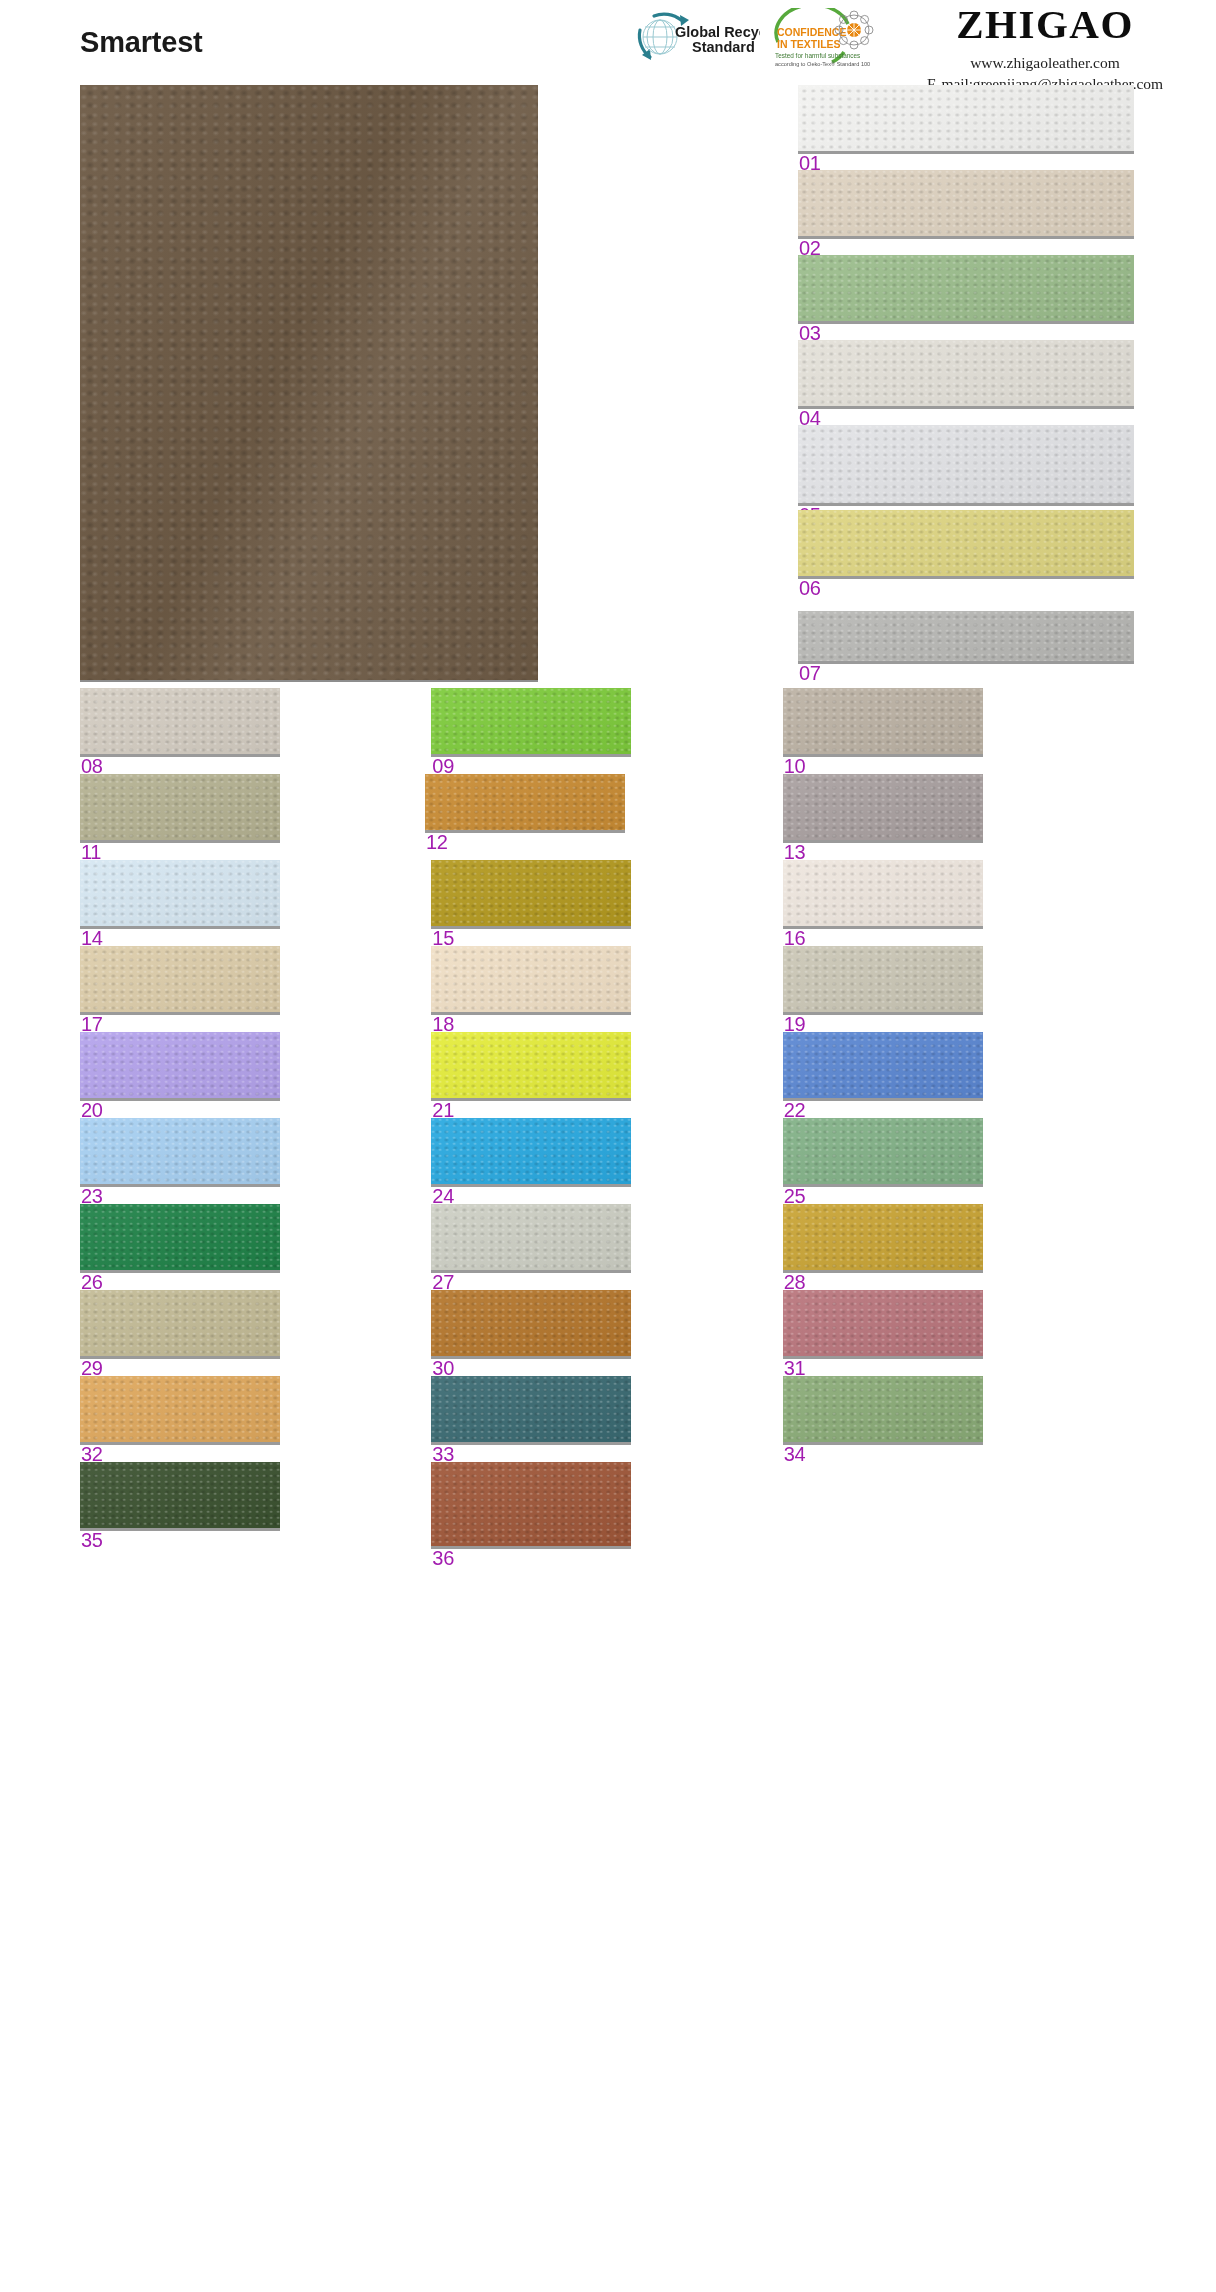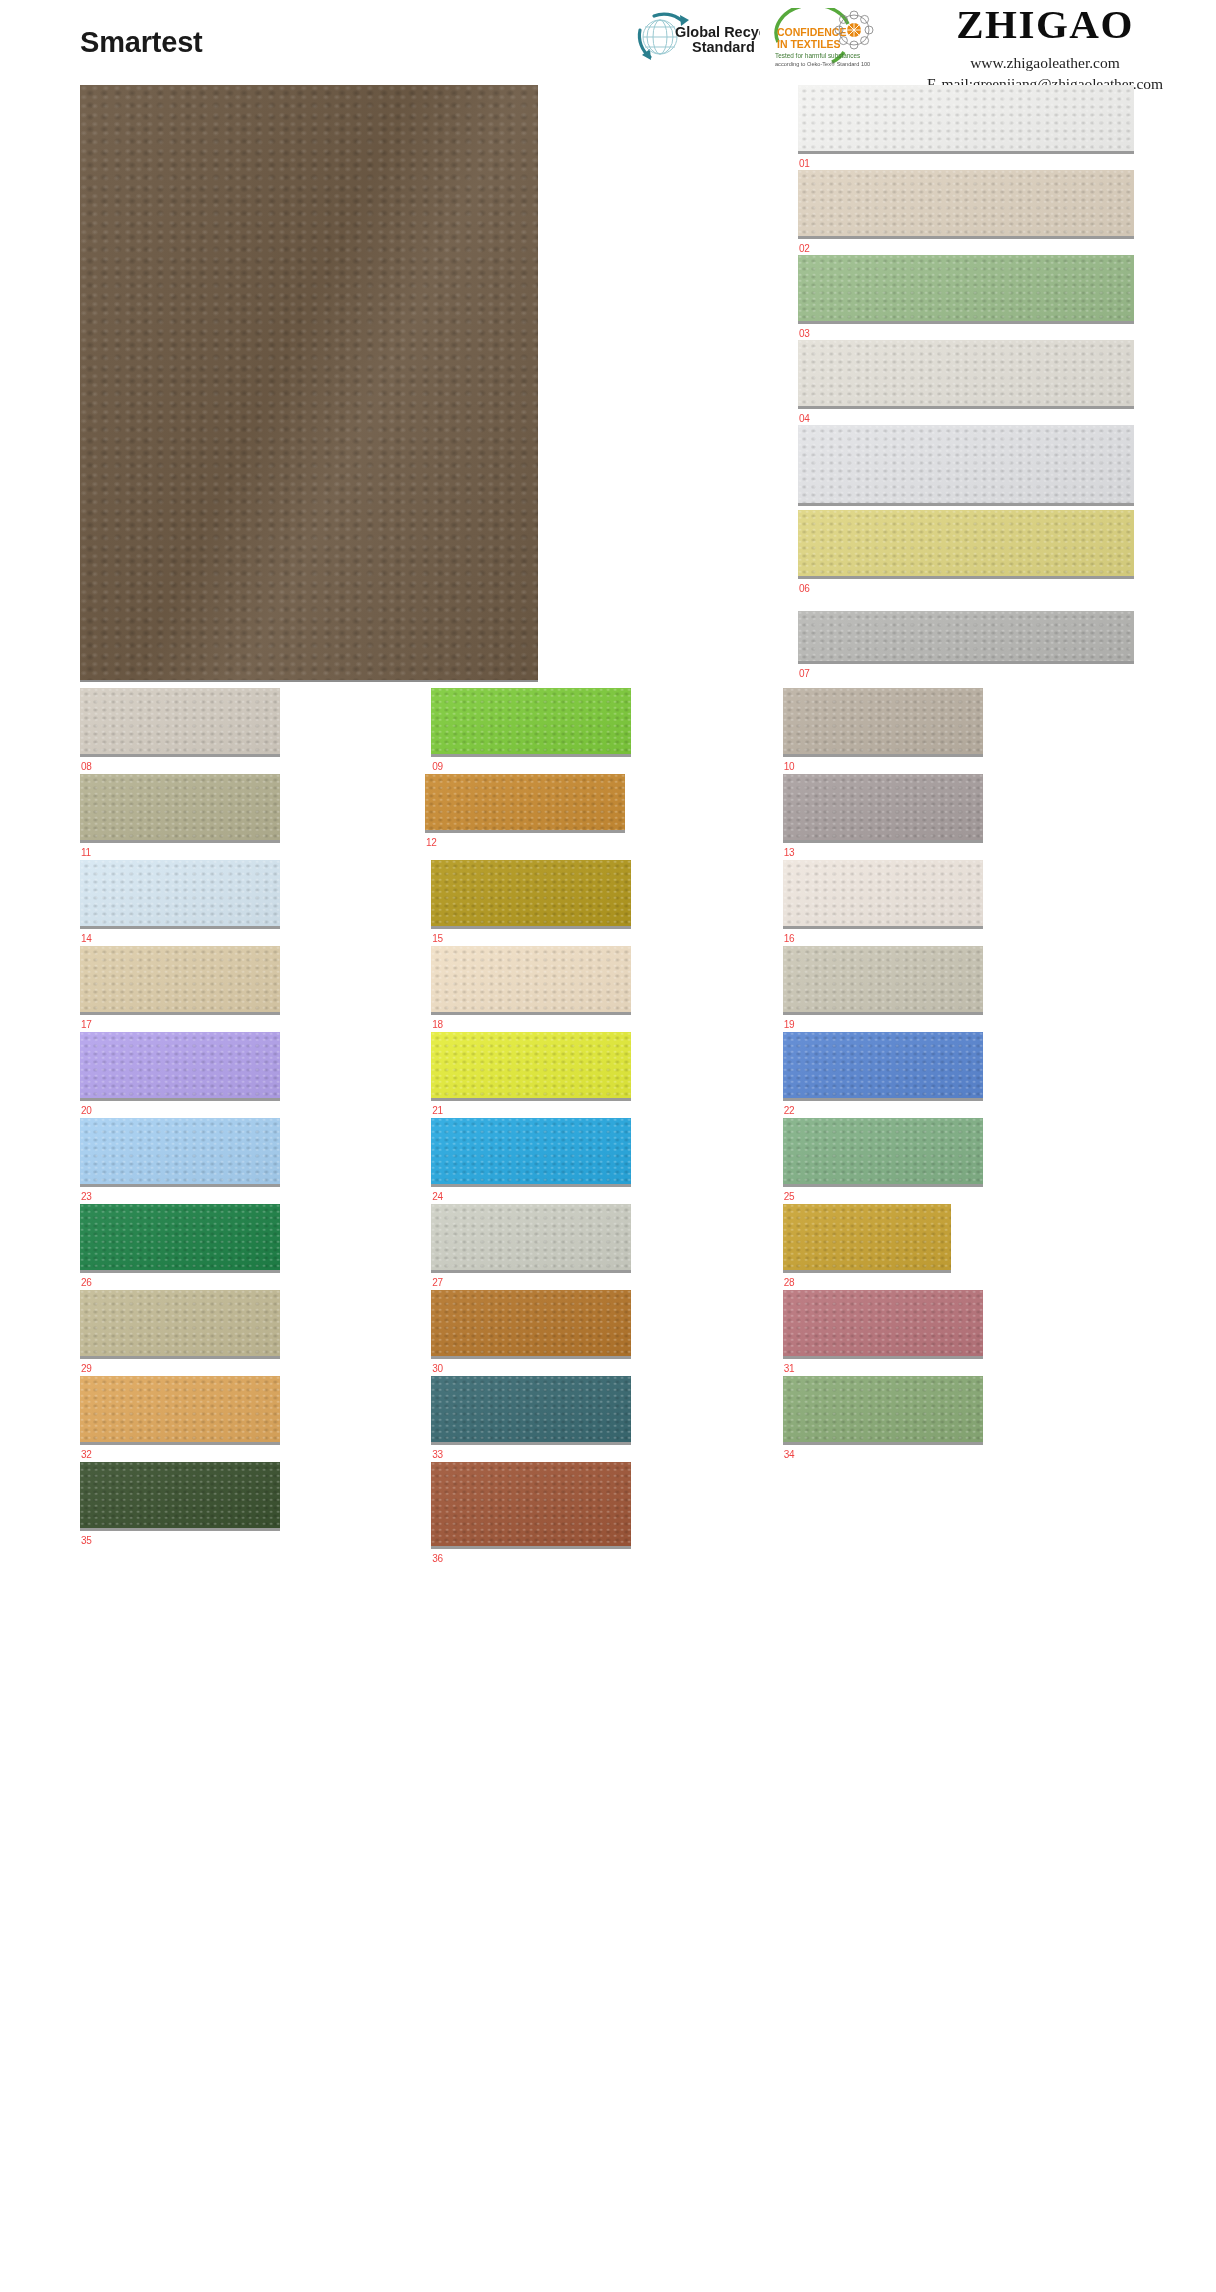--- a/index.html
+++ b/index.html
@@ -48,21 +48,21 @@
   .swatch .chip {
     position: relative; width: 100%; height: 100%;
     box-shadow: 0 3px 0 0 #9a9a9a;
     background-repeat: repeat;
     background-size: 7px 7px, 13px 11px, 100% 100%;
     image-rendering: auto;
   }
   .swatch .num {
     position: absolute; left: 1px; top: 100%;
     margin-top: 5px;
-    font-size: 10px; color: #ef4444;
+    font-size: 20px; color: #a21caf;
     font-family: "Liberation Sans", sans-serif;
     letter-spacing: -0.3px; line-height: 15px;
     white-space: nowrap;
   }
 
   
   .hero { position: absolute; left: 80px; top: 85px; width: 458px; height: 595px; }
   .hero .chip { box-shadow: 0 2px 0 0 #8d8d8d; }
 
   
@@ -251,21 +251,21 @@
         <div class="num">25</div>
       </div>
       <div class="swatch" style="left: 0px; top: 516px; width: 200px; height: 66px;">
         <div class="chip" style="background-image: radial-gradient(3px 2.2px at 30% 30%, rgba(255, 255, 255, 0.3), rgba(255, 255, 255, 0) 70%), radial-gradient(4px 3px at 70% 75%, rgba(0, 0, 0, 0.16), rgba(0, 0, 0, 0) 72%), linear-gradient(160deg, rgba(255, 255, 255, 0.07), rgba(0, 0, 0, 0.06)), linear-gradient(rgb(31, 130, 72), rgb(31, 130, 72)); background-size: 7px 6px, 9px 8px, 100% 100%, 100% 100%; background-color: rgb(31, 130, 72);"></div>
         <div class="num">26</div>
       </div>
       <div class="swatch" style="left: 351.333px; top: 516px; width: 200px; height: 66px;">
         <div class="chip" style="background-image: radial-gradient(3px 2.2px at 30% 30%, rgba(255, 255, 255, 0.3), rgba(255, 255, 255, 0) 70%), radial-gradient(4px 3px at 70% 75%, rgba(0, 0, 0, 0.16), rgba(0, 0, 0, 0) 72%), linear-gradient(160deg, rgba(255, 255, 255, 0.07), rgba(0, 0, 0, 0.06)), linear-gradient(rgb(205, 207, 196), rgb(205, 207, 196)); background-size: 7px 6px, 9px 8px, 100% 100%, 100% 100%; background-color: rgb(205, 207, 196);"></div>
         <div class="num">27</div>
       </div>
-      <div class="swatch" style="left: 702.667px; top: 516px; width: 168px; height: 66px;">
+      <div class="swatch" style="left: 702.667px; top: 516px; width: 200px; height: 66px;">
         <div class="chip" style="background-image: radial-gradient(3px 2.2px at 30% 30%, rgba(255, 255, 255, 0.3), rgba(255, 255, 255, 0) 70%), radial-gradient(4px 3px at 70% 75%, rgba(0, 0, 0, 0.16), rgba(0, 0, 0, 0) 72%), linear-gradient(160deg, rgba(255, 255, 255, 0.07), rgba(0, 0, 0, 0.06)), linear-gradient(rgb(201, 164, 53), rgb(201, 164, 53)); background-size: 7px 6px, 9px 8px, 100% 100%, 100% 100%; background-color: rgb(201, 164, 53);"></div>
         <div class="num">28</div>
       </div>
       <div class="swatch" style="left: 0px; top: 602px; width: 200px; height: 66px;">
         <div class="chip" style="background-image: radial-gradient(3px 2.2px at 30% 30%, rgba(255, 255, 255, 0.3), rgba(255, 255, 255, 0) 70%), radial-gradient(4px 3px at 70% 75%, rgba(0, 0, 0, 0.16), rgba(0, 0, 0, 0) 72%), linear-gradient(160deg, rgba(255, 255, 255, 0.07), rgba(0, 0, 0, 0.06)), linear-gradient(rgb(195, 187, 150), rgb(195, 187, 150)); background-size: 7px 6px, 9px 8px, 100% 100%, 100% 100%; background-color: rgb(195, 187, 150);"></div>
         <div class="num">29</div>
       </div>
       <div class="swatch" style="left: 351.333px; top: 602px; width: 200px; height: 66px;">
         <div class="chip" style="background-image: radial-gradient(3px 2.2px at 30% 30%, rgba(255, 255, 255, 0.3), rgba(255, 255, 255, 0) 70%), radial-gradient(4px 3px at 70% 75%, rgba(0, 0, 0, 0.16), rgba(0, 0, 0, 0) 72%), linear-gradient(160deg, rgba(255, 255, 255, 0.07), rgba(0, 0, 0, 0.06)), linear-gradient(rgb(180, 118, 44), rgb(180, 118, 44)); background-size: 7px 6px, 9px 8px, 100% 100%, 100% 100%; background-color: rgb(180, 118, 44);"></div>
         <div class="num">30</div>

